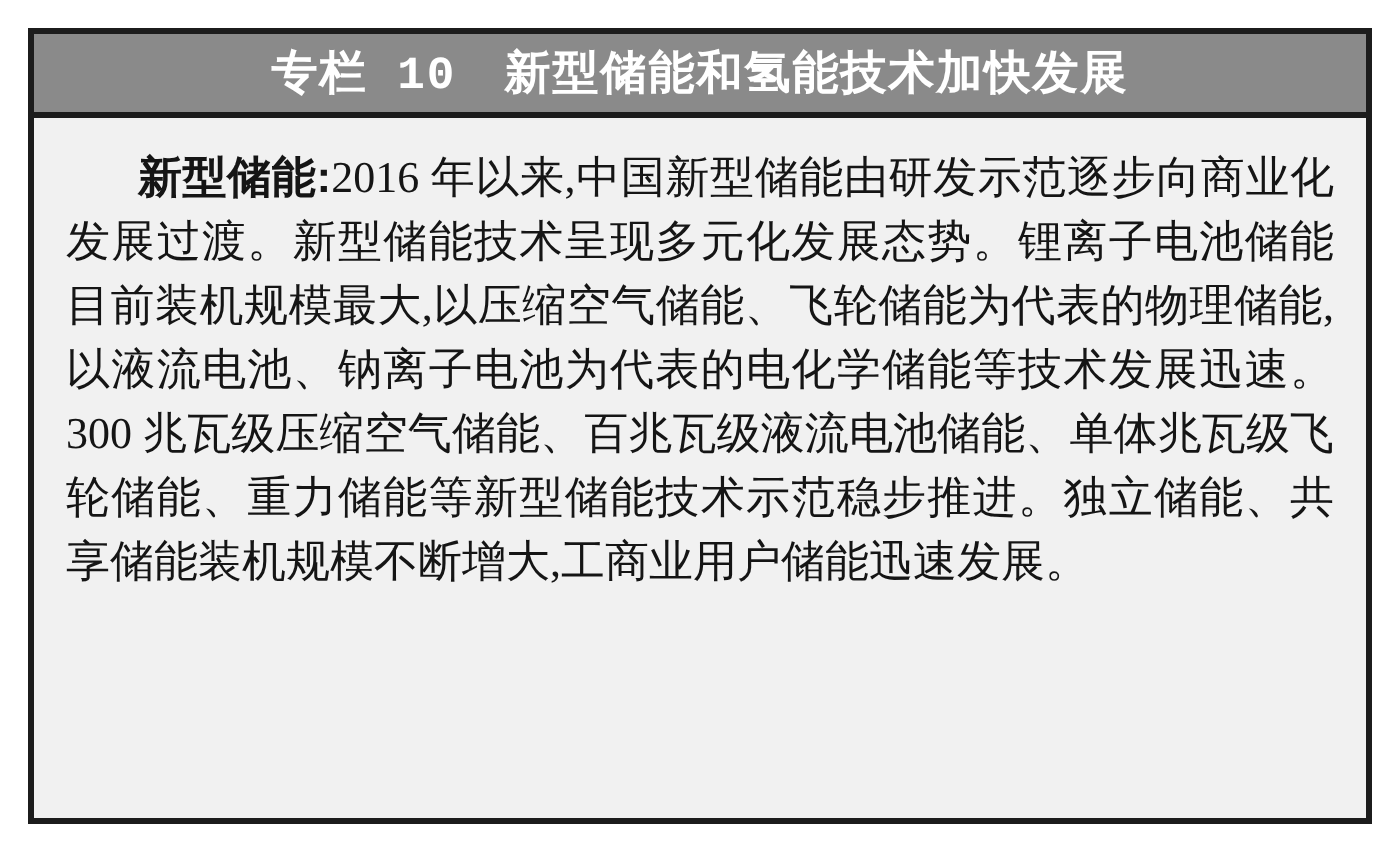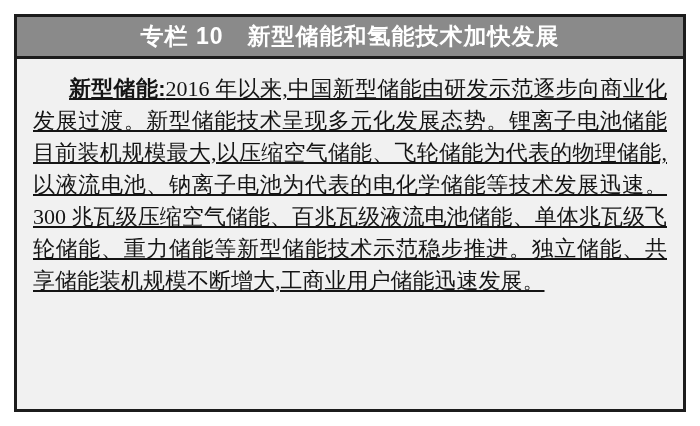--- a/index.html
+++ b/index.html
@@ -22,34 +22,33 @@
     background:var(--body-bg);
   }
   .panel-header{
     height:42px;
     background:var(--header-bg);
     border-bottom:3px solid var(--panel-border);
     display:flex;align-items:center;justify-content:center;
   }
   .panel-title{
     color:var(--header-text);
-    font-family:Liberation Sans, sans-serif;
+    font-family:Liberation Mono, monospace;
     font-weight:bold;
     font-size:23px;
     letter-spacing:1px;
     white-space:nowrap;
   }
   .panel-body{
     padding:14px 16px 0 16px;
     font-size:22px;
     line-height:32px;
     color:var(--body-text);
     text-align:justify;
     text-justify:inter-ideograph;
-    text-decoration:underline;
   }
   .panel-body p{
     text-indent:36px;
   }
   .lead{
     font-family:"Liberation Sans","DejaVu Sans",sans-serif;
     font-weight:bold;
   }
 </style>
 </head>

